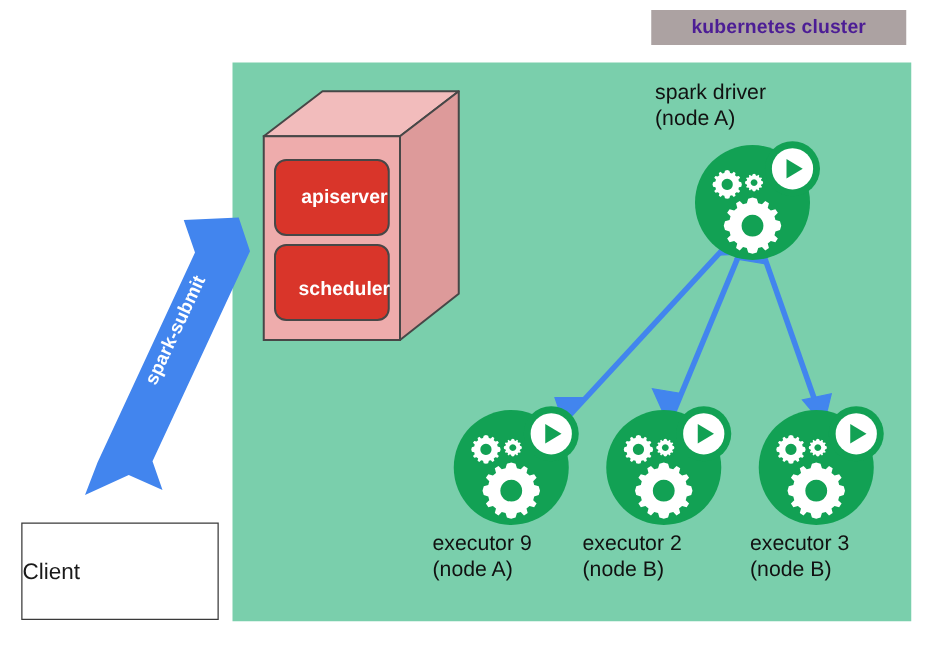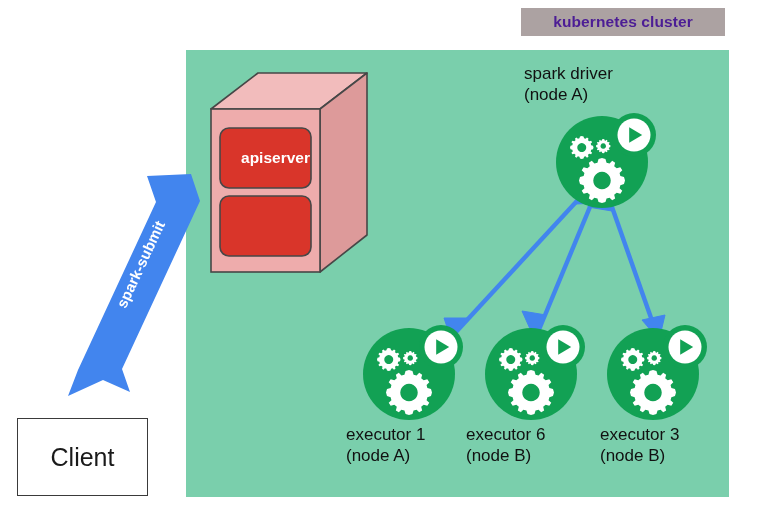--- a/index.html
+++ b/index.html
@@ -42,29 +42,28 @@
     letter-spacing: 0.1px;
     display: flex;
     align-items: center;
     justify-content: center;
     line-height: 1;
   }
   
   .client-box {
     left: 17px;
     top: 418px;
-    width: 131px;
+    width: 158px;
     height: 78px;
     background: #ffffff;
     border: 1.2px solid #3a3a3a;
     display: flex;
     align-items: center;
-    justify-content: center;
     color: #1a1a1a;
-    font-size: 25px;
+    font-size: 18px;
   }
   
   .caption {
     color: #111111;
     font-size: 17px;
     line-height: 21px;
     text-align: left;
     white-space: pre;
   }
   .cap-driver  { left: 524px; top: 63px;  width: 166px; }
@@ -202,32 +201,33 @@
     </g>
     <g>
       <use href="#node-glyph" transform="translate(607,326)"></use>
     </g>
   </svg>
 
   <div class="ov cluster-badge">kubernetes cluster</div>
 
   <div class="ov svc-label svc-apiserver">apiserver</div>
 
+  <div class="ov svc-label svc-scheduler">scheduler</div>
 
   <div class="ov submit-label">spark-submit</div>
 
   <div class="ov client-box">
     <span>Client</span>
   </div>
 
   <div class="ov caption cap-driver">spark driver
 (node A)</div>
 
-  <div class="ov caption cap-exec1">executor 1
+  <div class="ov caption cap-exec1">executor 9
 (node A)</div>
 
-  <div class="ov caption cap-exec2">executor 6
+  <div class="ov caption cap-exec2">executor 2
 (node B)</div>
 
   <div class="ov caption cap-exec3">executor 3
 (node B)</div>
 
 </div>
 
 </body></html>

